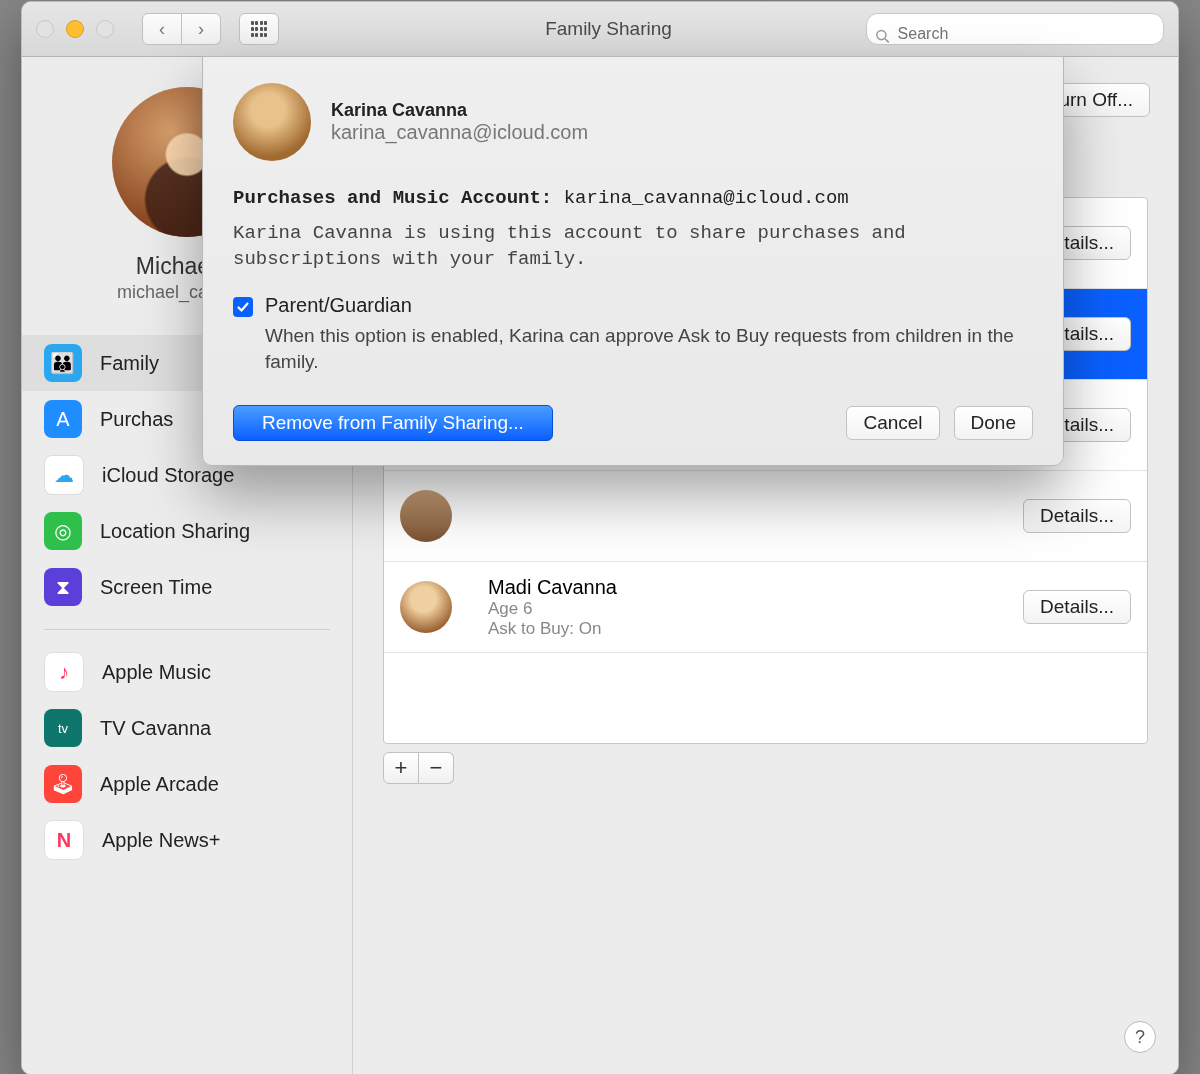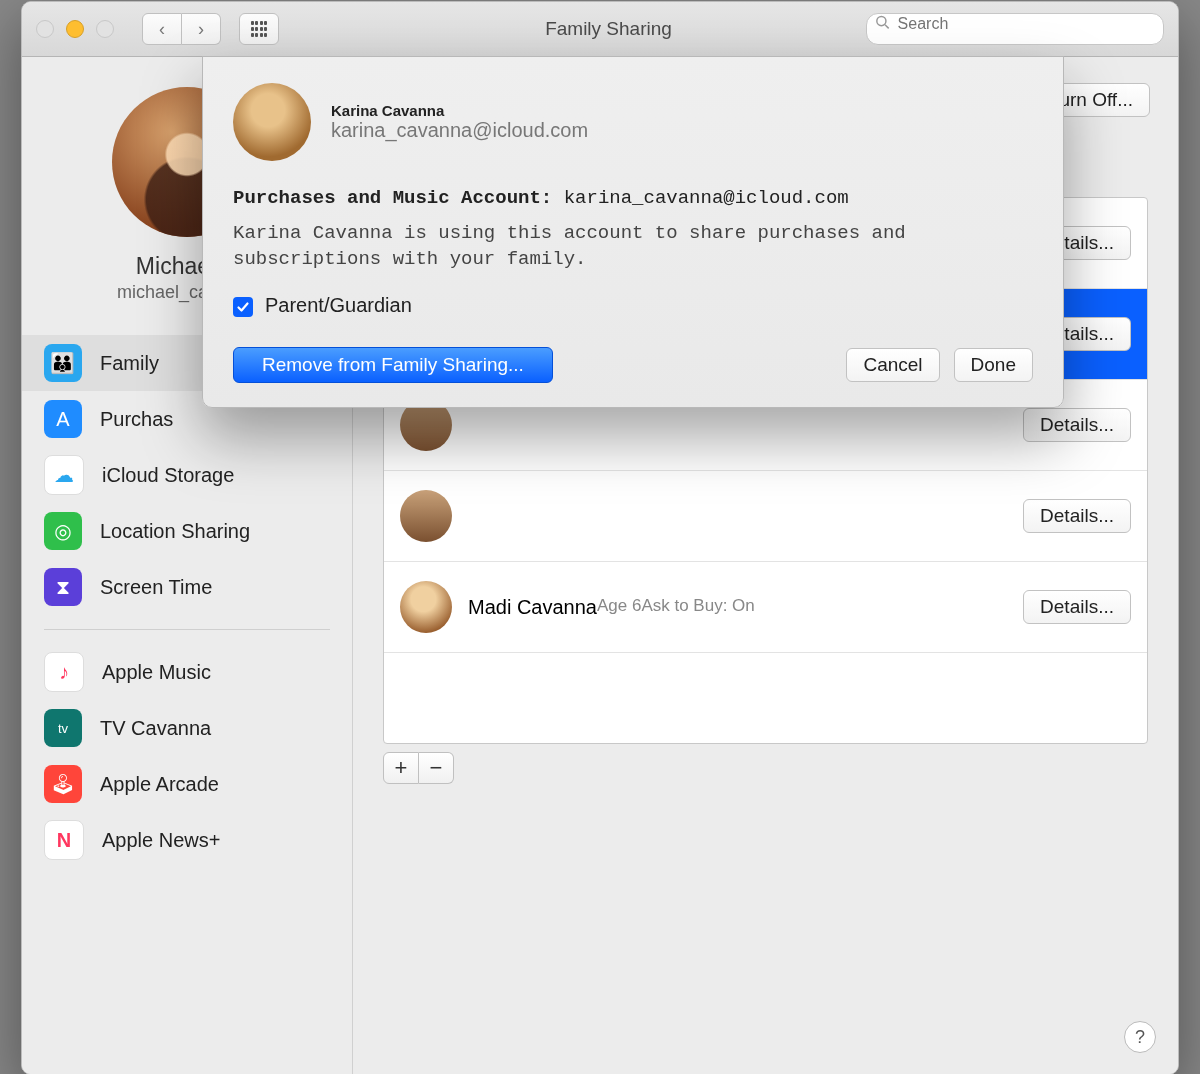--- a/index.html
+++ b/index.html
@@ -11,21 +11,21 @@
   .tl.min{background:#febe30;border:1px solid #d79f28;}
   .tl.max{background:#e2e2e2;border:1px solid #c8c8c8;}
   .navbtns{display:flex;margin-left:28px;}
   .navbtn{width:38px;height:30px;background:linear-gradient(#fcfcfc,#f0f0f0);border:1px solid #c0c0c0;display:flex;align-items:center;justify-content:center;color:#777;font-size:18px;}
   .navbtn:first-child{border-radius:6px 0 0 6px;}
   .navbtn:last-child{border-radius:0 6px 6px 0;border-left:none;}
   .gridbtn{margin-left:18px;width:38px;height:30px;background:linear-gradient(#fcfcfc,#f0f0f0);border:1px solid #c0c0c0;border-radius:6px;display:flex;align-items:center;justify-content:center;}
   .gridicon{width:16px;height:16px;display:grid;grid-template-columns:repeat(4,1fr);grid-template-rows:repeat(3,1fr);gap:1.5px;}
   .gridicon span{background:#555;border-radius:1px;}
   .titletxt{position:absolute;left:17px;right:0;text-align:center;font-size:19px;color:#4a4a4a;pointer-events:none;}
-  .searchbox{margin-left:auto;width:280px;height:30px;background:#fff;border:1px solid #c7c7c7;border-radius:12px;display:flex;align-items:flex-start;padding:0 8px;color:#999;}
+  .searchbox{margin-left:auto;width:280px;height:30px;background:#fff;border:1px solid #c7c7c7;border-radius:12px;display:flex;align-items:flex-end;padding:0 8px;color:#999;}
   .searchbox svg{margin-right:6px;}
   .body{display:flex;height:calc(100% - 54px);}
   .sidebar{width:330px;background:#ececec;border-right:1px solid #d0d0d0;padding-top:20px;}
   .profile{display:flex;flex-direction:column;align-items:center;padding:10px 20px 20px;}
   .avatar-big{width:150px;height:150px;border-radius:50%;background:radial-gradient(circle at 40% 30%,#d9a26d,#8a4520 70%);position:relative;overflow:hidden;}
   .avatar-big::after{content:"";position:absolute;inset:0;background:radial-gradient(circle at 50% 45%,rgba(255,220,180,.9) 0 18%,transparent 20%),radial-gradient(circle at 50% 75%,rgba(60,30,20,.8) 0 30%,transparent 32%);}
   .profile-name{font-size:23px;color:#333;margin-top:16px;}
   .profile-email{font-size:18px;color:#666;margin-top:2px;}
   .side-list{margin-top:12px;}
   .side-item{display:flex;align-items:center;height:56px;padding:0 22px;font-size:20px;color:#222;gap:18px;}
@@ -33,33 +33,33 @@
   .side-icon{width:38px;height:38px;border-radius:8px;display:flex;align-items:center;justify-content:center;font-size:20px;color:#fff;flex-shrink:0;}
   .divider{height:1px;background:#cfcfcf;margin:14px 22px;}
   .main{flex:1;background:#ececec;padding:30px 30px 0 30px;position:relative;}
   .turnoff{position:absolute;top:26px;right:28px;}
   .btn{background:linear-gradient(#fff,#f3f3f3);border:1px solid #c2c2c2;border-radius:6px;padding:5px 16px;font-size:19px;color:#222;cursor:pointer;}
   .memberlist{margin-top:110px;background:#fff;border:1px solid #c8c8c8;border-radius:4px;}
   .member-row{display:flex;align-items:center;padding:10px 16px;border-bottom:1px solid #e3e3e3;gap:16px;min-height:70px;}
   .member-row:last-child{border-bottom:none;}
   .member-row.sel{background:#0a60ff;color:#fff;}
   .mavatar{width:52px;height:52px;border-radius:50%;background:linear-gradient(#c9a27a,#7a5030);flex-shrink:0;}
-  .minfo{flex:1;display:flex;flex-direction:row;}
+  .minfo{flex:1;display:flex;flex-direction:column;margin-left:20px;}
   .mname{font-size:20px;}
   .sub{font-size:17px;color:#888;}
   .listbtns{display:flex;margin-top:8px;}
   .sqbtn{width:34px;height:30px;background:linear-gradient(#fff,#f0f0f0);border:1px solid #c0c0c0;display:flex;align-items:center;justify-content:center;font-size:22px;color:#333;}
   .sqbtn:first-child{border-radius:6px 0 0 6px;}
   .sqbtn:last-child{border-radius:0 6px 6px 0;border-left:none;}
   .help{position:absolute;right:22px;bottom:22px;width:30px;height:30px;border-radius:50%;border:1px solid #bbb;background:#fff;display:flex;align-items:center;justify-content:center;color:#555;font-size:18px;}
   
   .sheet{position:absolute;top:54px;left:180px;width:800px;background:linear-gradient(#efefef,#e9e9e9);border:1px solid #b8b8b8;border-radius:0 0 10px 10px;box-shadow:0 30px 60px rgba(0,0,0,.35);padding:26px 30px 24px;z-index:50;}
   .sheet-head{display:flex;gap:20px;align-items:center;}
   .savatar{width:78px;height:78px;border-radius:50%;background:radial-gradient(circle at 45% 35%,#e8c28a 0 25%,#a06a30 70%);}
-  .sname{font-size:15px;font-weight:600;color:#222;}
+  .sname{font-size:18px;font-weight:600;color:#222;}
   .semail{font-size:20px;color:#777;}
   .section{margin-top:26px;font-size:19px;color:#222;font-family:Liberation Mono, monospace;}
   .section-title{font-weight:600;display:inline;}
   .section-desc{margin-top:12px;color:#444;font-size:19px;line-height:1.35;}
   .chkrow{display:flex;align-items:flex-start;gap:12px;margin-top:22px;}
   .chk{width:20px;height:20px;border-radius:4px;background:#0a60ff;display:flex;align-items:center;justify-content:center;margin-top:3px;flex-shrink:0;}
   .chklabel{font-size:20px;color:#222;}
   .chkdesc{margin-left:32px;margin-top:6px;font-size:19px;color:#444;line-height:1.35;}
   .sheet-actions{display:flex;align-items:center;margin-top:30px;gap:14px;}
   .btn-primary{background:linear-gradient(#4a9dff,#0a60ff);border:1px solid #0550d8;color:#fff;border-radius:6px;padding:6px 28px;font-size:19px;cursor:pointer;}
@@ -229,20 +229,21 @@
     </div>
 
     <div class="chkrow">
       <div class="chk">
         <svg width="14" height="14" viewBox="0 0 14 14">
             <polyline points="2.5,7.5 5.5,10.5 11.5,3.5" fill="none" stroke="#fff" stroke-width="2.2" stroke-linecap="round" stroke-linejoin="round"></polyline>
           </svg>
       </div>
       <div class="chklabel">Parent/Guardian</div>
     </div>
+    <div class="chkdesc">When this option is enabled, Karina can approve Ask to Buy requests from children in the family.</div>
 
     <div class="sheet-actions">
       <button class="btn-primary">Remove from Family Sharing...</button>
       <div class="spacer"></div>
       <button class="btn">Cancel</button>
       <button class="btn">Done</button>
     </div>
   </div>
 
 </div>

